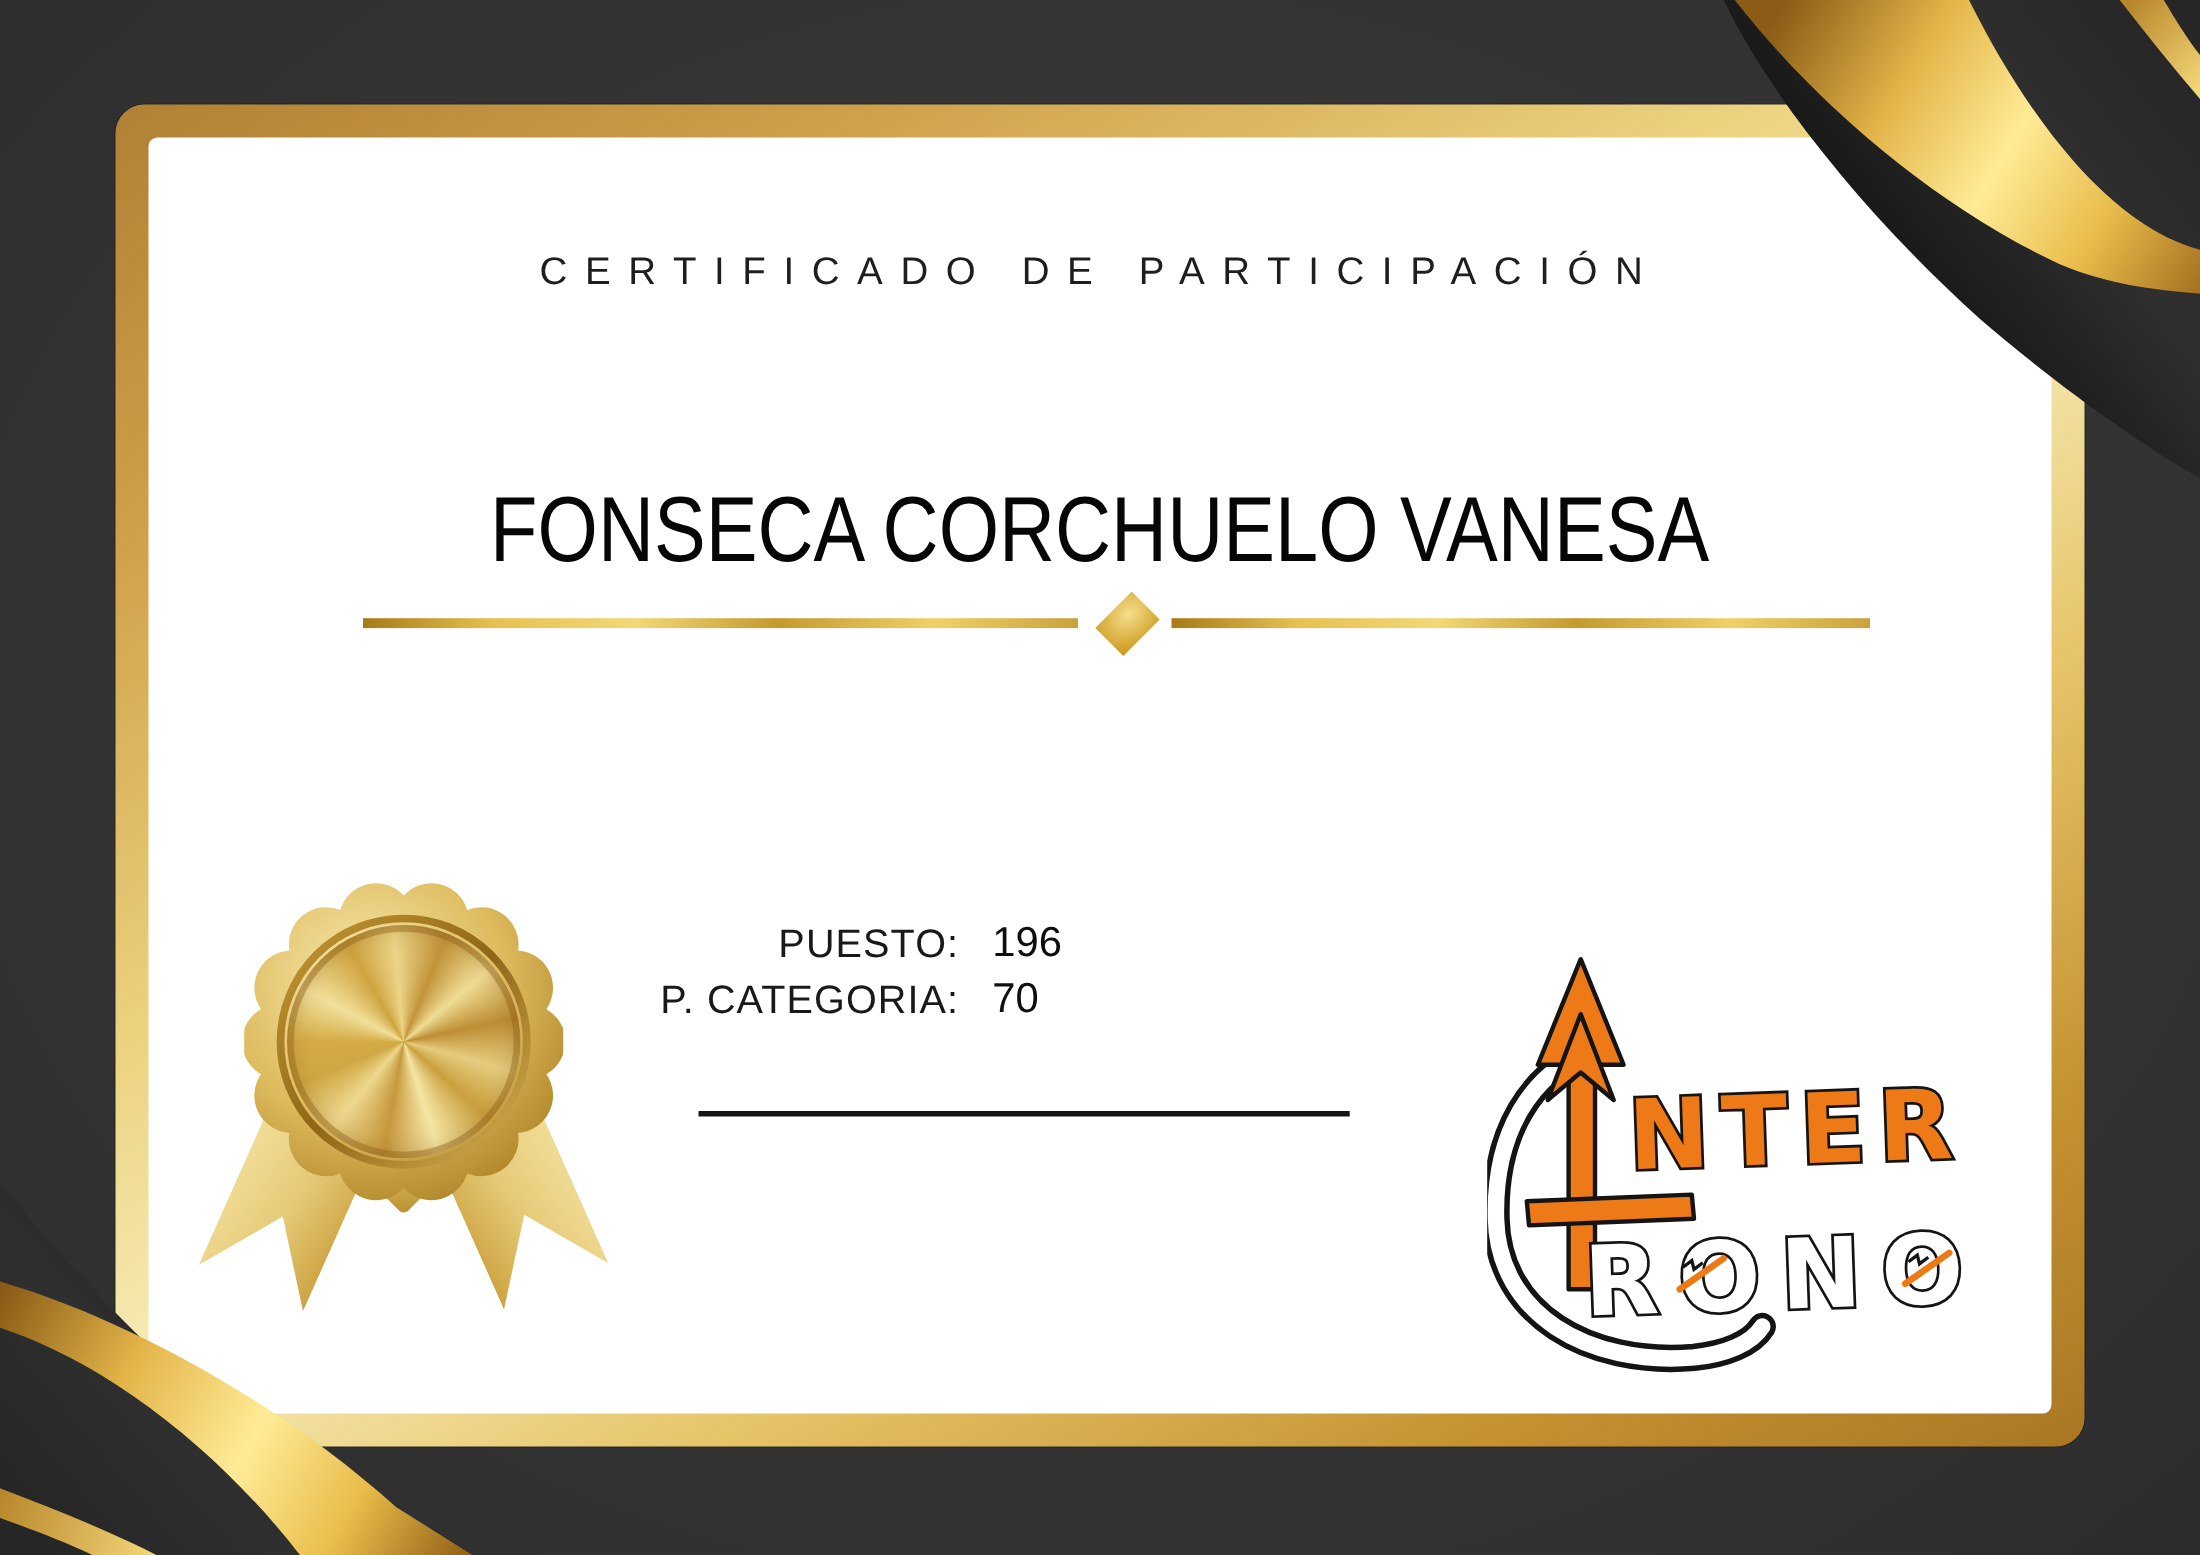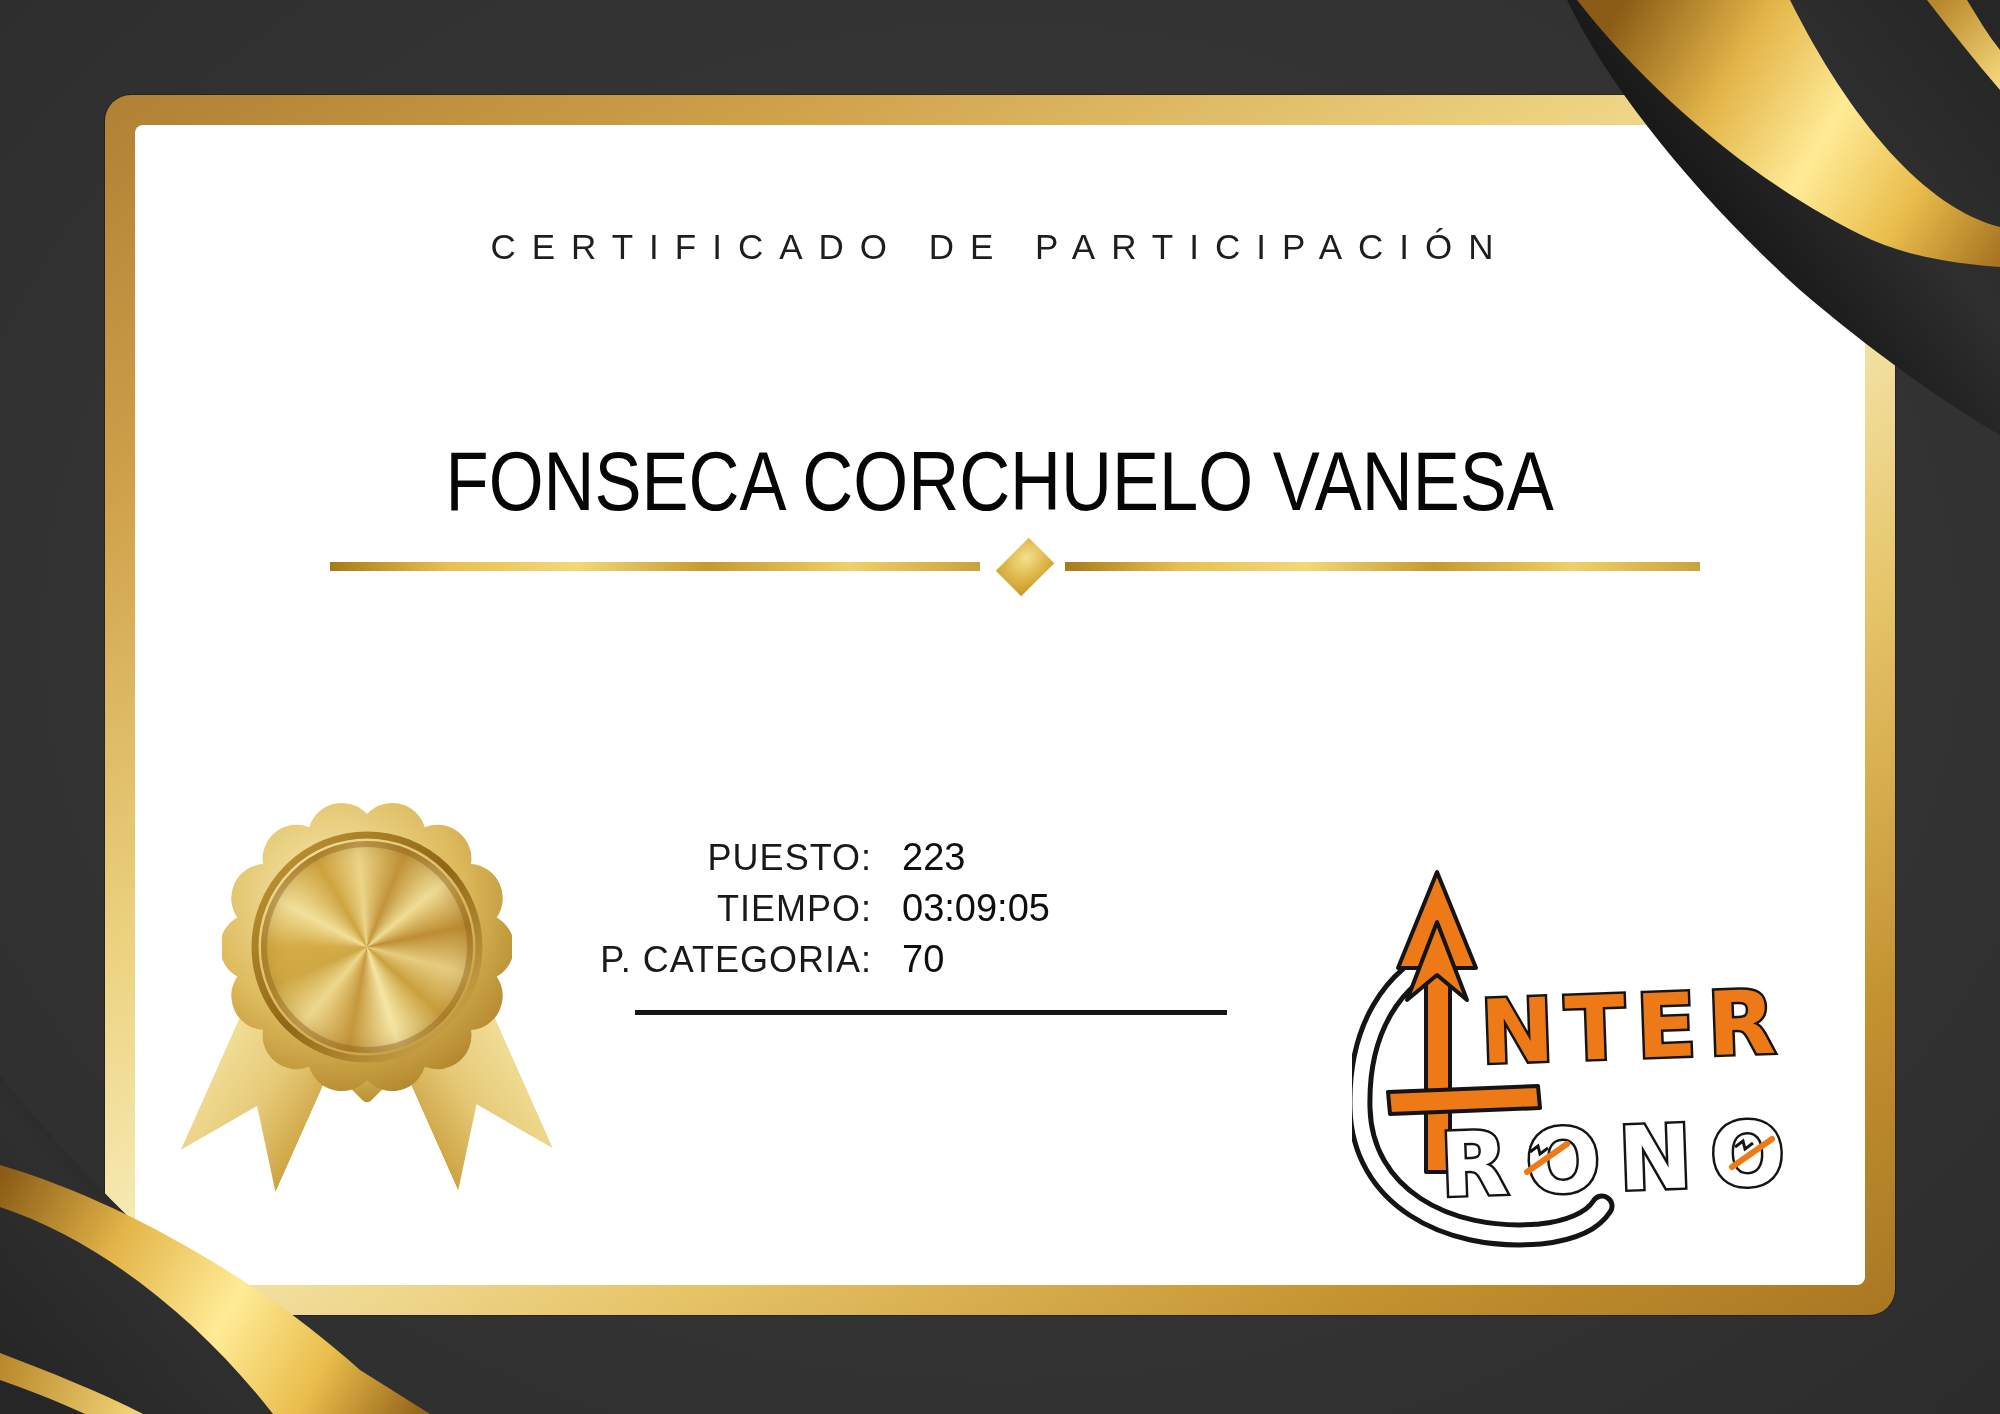--- a/index.html
+++ b/index.html
@@ -130,25 +130,21 @@
       </defs>
       <path id="scallop" d="M 145.0 12.0 A 34 34 0 0 1 202.7 25.2 A 34 34 0 0 1 249.0 62.1 A 34 34 0 0 1 274.7 115.4 A 34 34 0 0 1 274.7 174.6 A 34 34 0 0 1 249.0 227.9 A 34 34 0 0 1 202.7 264.8 A 34 34 0 0 1 145.0 278.0 A 34 34 0 0 1 87.3 264.8 A 34 34 0 0 1 41.0 227.9 A 34 34 0 0 1 15.3 174.6 A 34 34 0 0 1 15.3 115.4 A 34 34 0 0 1 41.0 62.1 A 34 34 0 0 1 87.3 25.2 A 34 34 0 0 1 145.0 12.0 Z" fill="url(#rosGrad)"></path>
       <circle cx="145" cy="145" r="112" fill="none" stroke="url(#ringGrad)" stroke-width="7"></circle>
     </svg>
     <div class="medal-face"></div>
   </div>
 
   <div class="results">
     <div class="result-row">
       <div class="result-label">PUESTO:</div>
-      <div class="result-value">223</div>
-    </div>
-    <div class="result-row">
-      <div class="result-label">TIEMPO:</div>
-      <div class="result-value">03:09:05</div>
+      <div class="result-value">196</div>
     </div>
     <div class="result-row">
       <div class="result-label">P. CATEGORIA:</div>
       <div class="result-value">70</div>
     </div>
   </div>
 
   <div class="sign-line"></div>
 
   <div class="logo">

